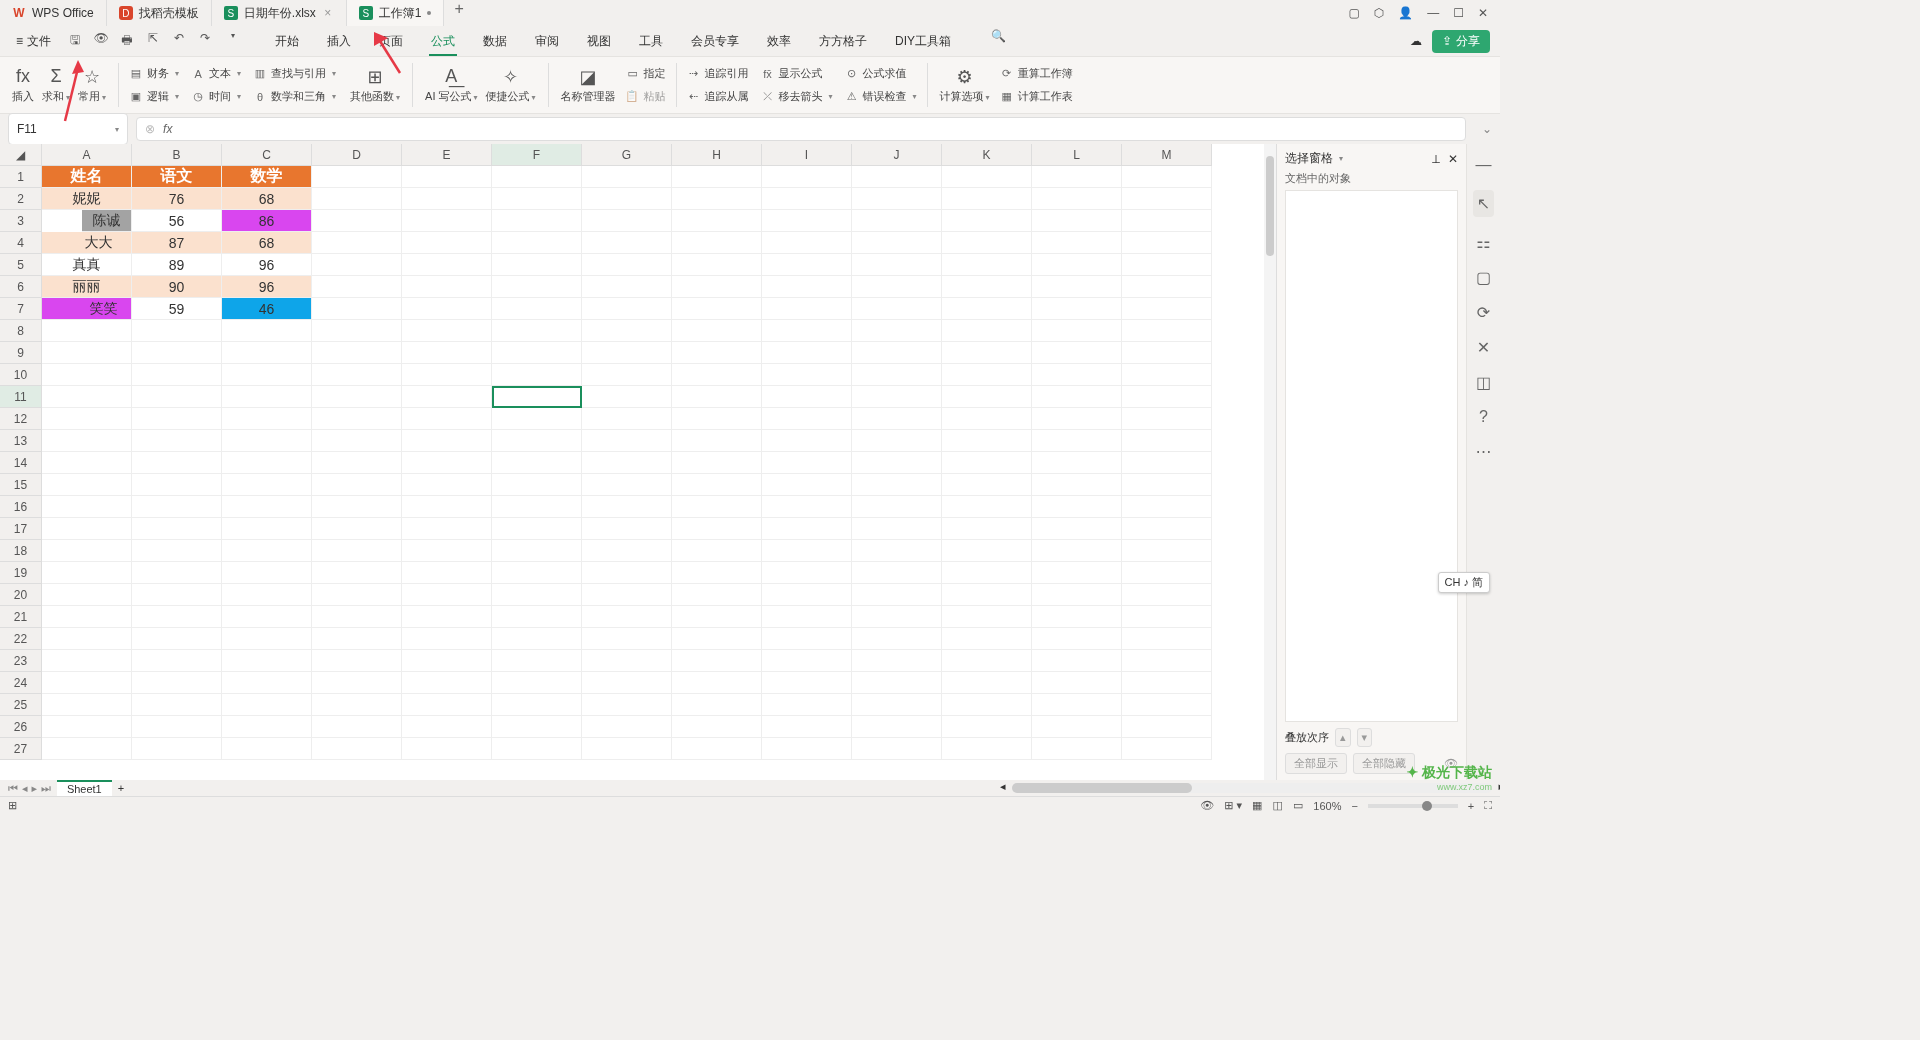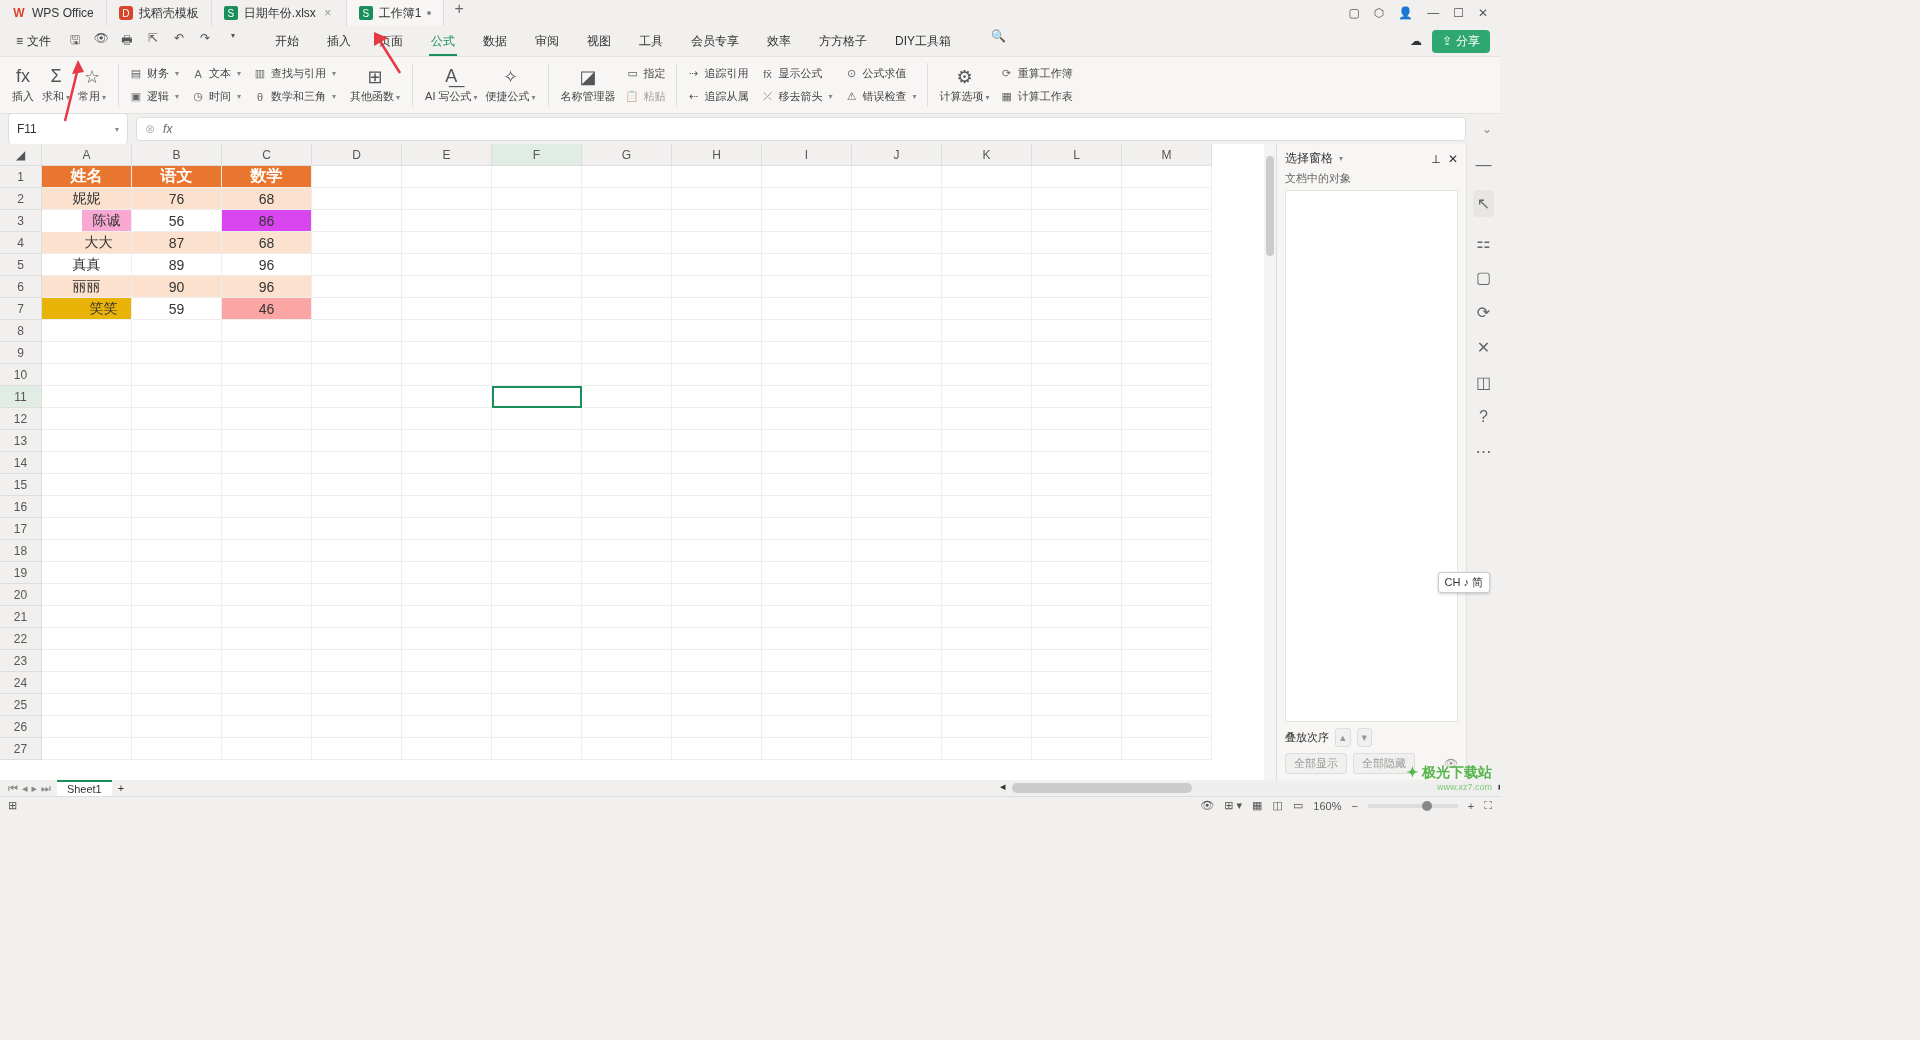--- a/index.html
+++ b/index.html
@@ -367,21 +367,21 @@
         <div class="cell"></div>
         <div class="cell"></div>
         <div class="cell"></div>
         <div class="cell"></div>
         <div class="cell"></div>
         <div class="cell"></div>
         <div class="cell"></div>
         <div class="cell"></div>
         <div class="cell"></div>
         <div class="rowhdr">3</div>
-        <div class="cell data-even" style="background: #f9a8d4; margin-left: 40px;">陈诚</div>
+        <div class="cell data-even" style="background: #a3a3a3; margin-left: 40px;">陈诚</div>
         <div class="cell data-even" style="background: rgb(255, 255, 255);">56</div>
         <div class="cell data-even" style="background: #d946ef;">86</div>
         <div class="cell"></div>
         <div class="cell"></div>
         <div class="cell"></div>
         <div class="cell"></div>
         <div class="cell"></div>
         <div class="cell"></div>
         <div class="cell"></div>
         <div class="cell"></div>
@@ -423,23 +423,23 @@
         <div class="cell"></div>
         <div class="cell"></div>
         <div class="cell"></div>
         <div class="cell"></div>
         <div class="cell"></div>
         <div class="cell"></div>
         <div class="cell"></div>
         <div class="cell"></div>
         <div class="cell"></div>
         <div class="rowhdr">7</div>
-        <div class="cell data-even" style="background: #eab308; padding-left: 34px;">笑笑</div>
+        <div class="cell data-even" style="background: #d946ef; padding-left: 34px;">笑笑</div>
         <div class="cell data-even" style="background: rgb(255, 255, 255);">59</div>
-        <div class="cell data-even" style="background: #fca5a5;">46</div>
+        <div class="cell data-even" style="background: #0ea5e9;">46</div>
         <div class="cell"></div>
         <div class="cell"></div>
         <div class="cell"></div>
         <div class="cell"></div>
         <div class="cell"></div>
         <div class="cell"></div>
         <div class="cell"></div>
         <div class="cell"></div>
         <div class="cell"></div>
         <div class="cell"></div>

